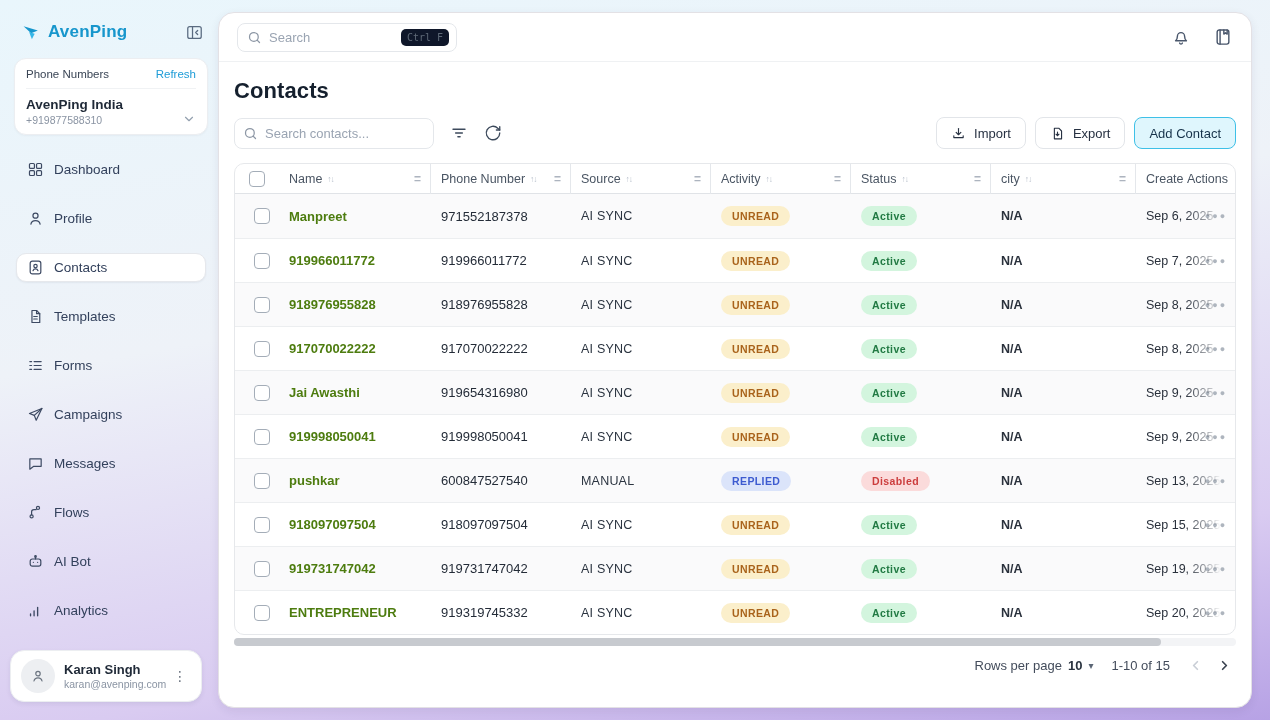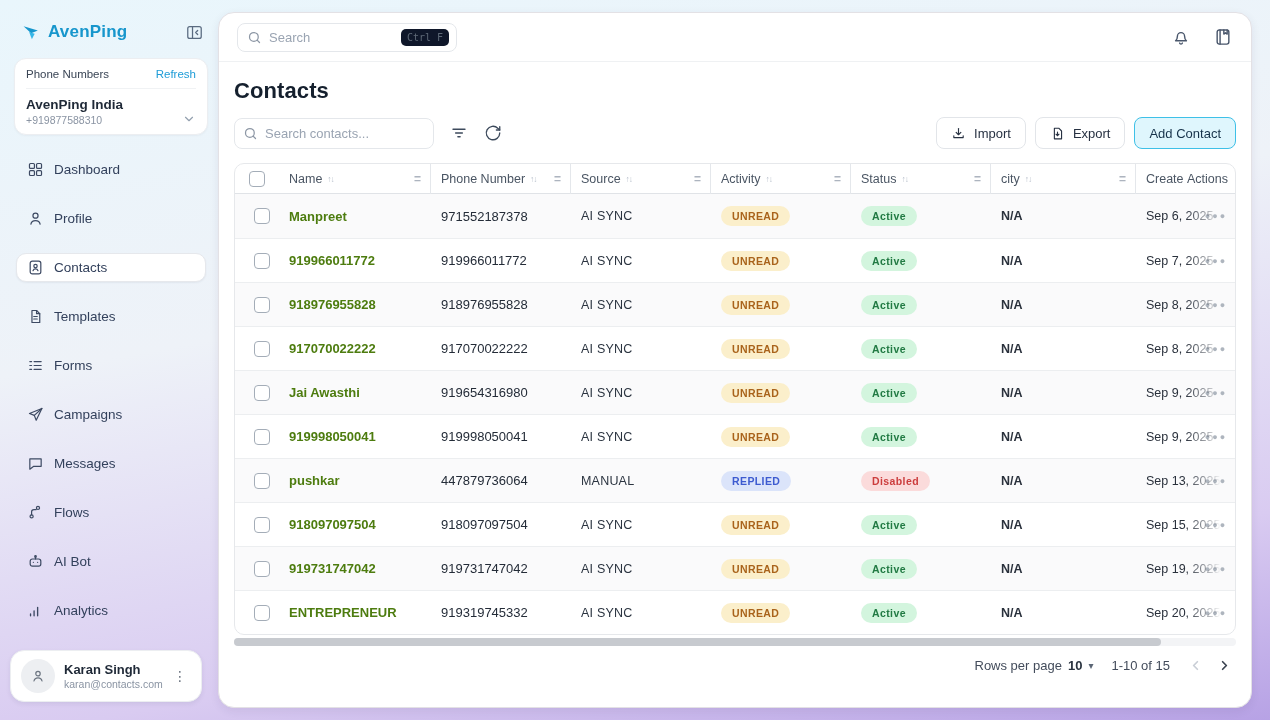--- a/index.html
+++ b/index.html
@@ -236,21 +236,21 @@
 
   <div class="user-card">
     <div class="avatar">
       <svg width="16" height="16" viewBox="0 0 24 24" fill="none" stroke="currentColor" stroke-width="1.8" stroke-linecap="round">
           <circle cx="12" cy="8.5" r="3.3"></circle>
           <path d="M6 19.5c.6-3 3-4.6 6-4.6s5.4 1.6 6 4.6"></path>
         </svg>
     </div>
     <div class="user-meta">
       <div class="user-name">Karan Singh</div>
-      <div class="user-email">karan@contacts.com</div>
+      <div class="user-email">karan@avenping.com</div>
     </div>
     <div class="kebab">⋮</div>
   </div>
 </div>
 
 <div class="main-card">
 
   <div class="topbar">
     <div class="search-box">
       <span>
@@ -474,21 +474,21 @@
     <div class="cell c-actions">
               <span class="dots">●●●</span>
             </div>
   </div>
 
   <div class="grid trow">
     <div class="cell c-check">
               <span class="checkbox"></span>
             </div>
     <div class="cell c-name">pushkar</div>
-    <div class="cell c-phone">447879736064</div>
+    <div class="cell c-phone">600847527540</div>
     <div class="cell c-source">MANUAL</div>
     <div class="cell c-activity"><span class="badge b-act b-replied">REPLIED</span></div>
     <div class="cell c-status"><span class="badge b-st b-disabled">Disabled</span></div>
     <div class="cell c-city">N/A</div>
     <div class="cell c-created">
               <span class="created-text">Sep 13, 2025</span>
             </div>
     <div class="cell c-actions">
               <span class="dots">●●●</span>
             </div>

